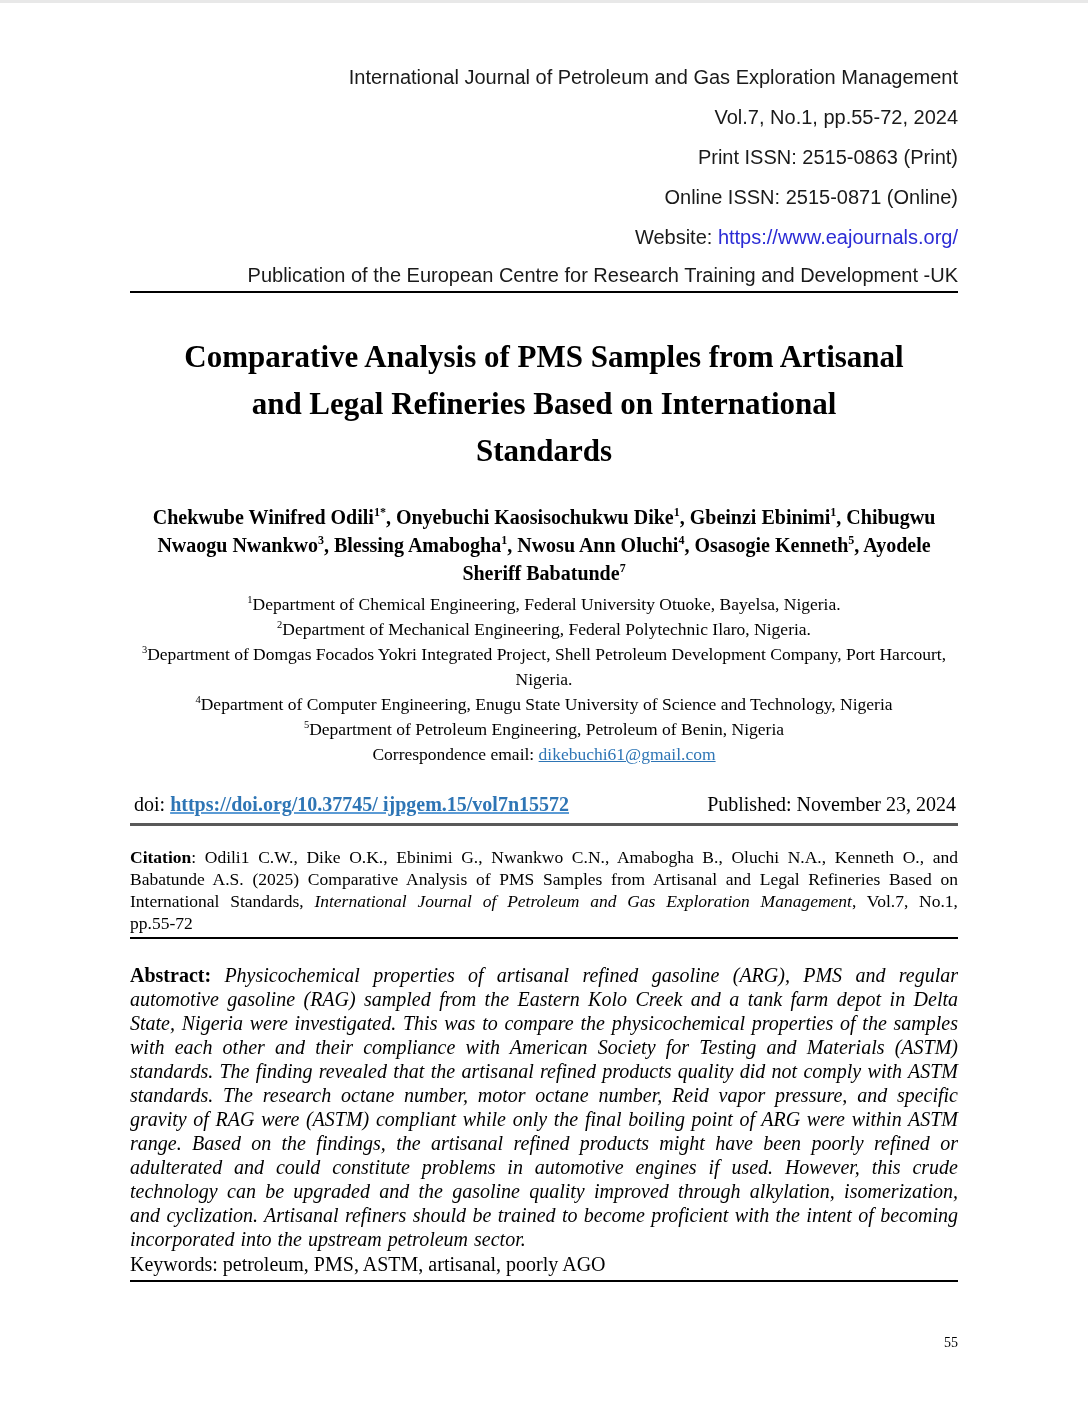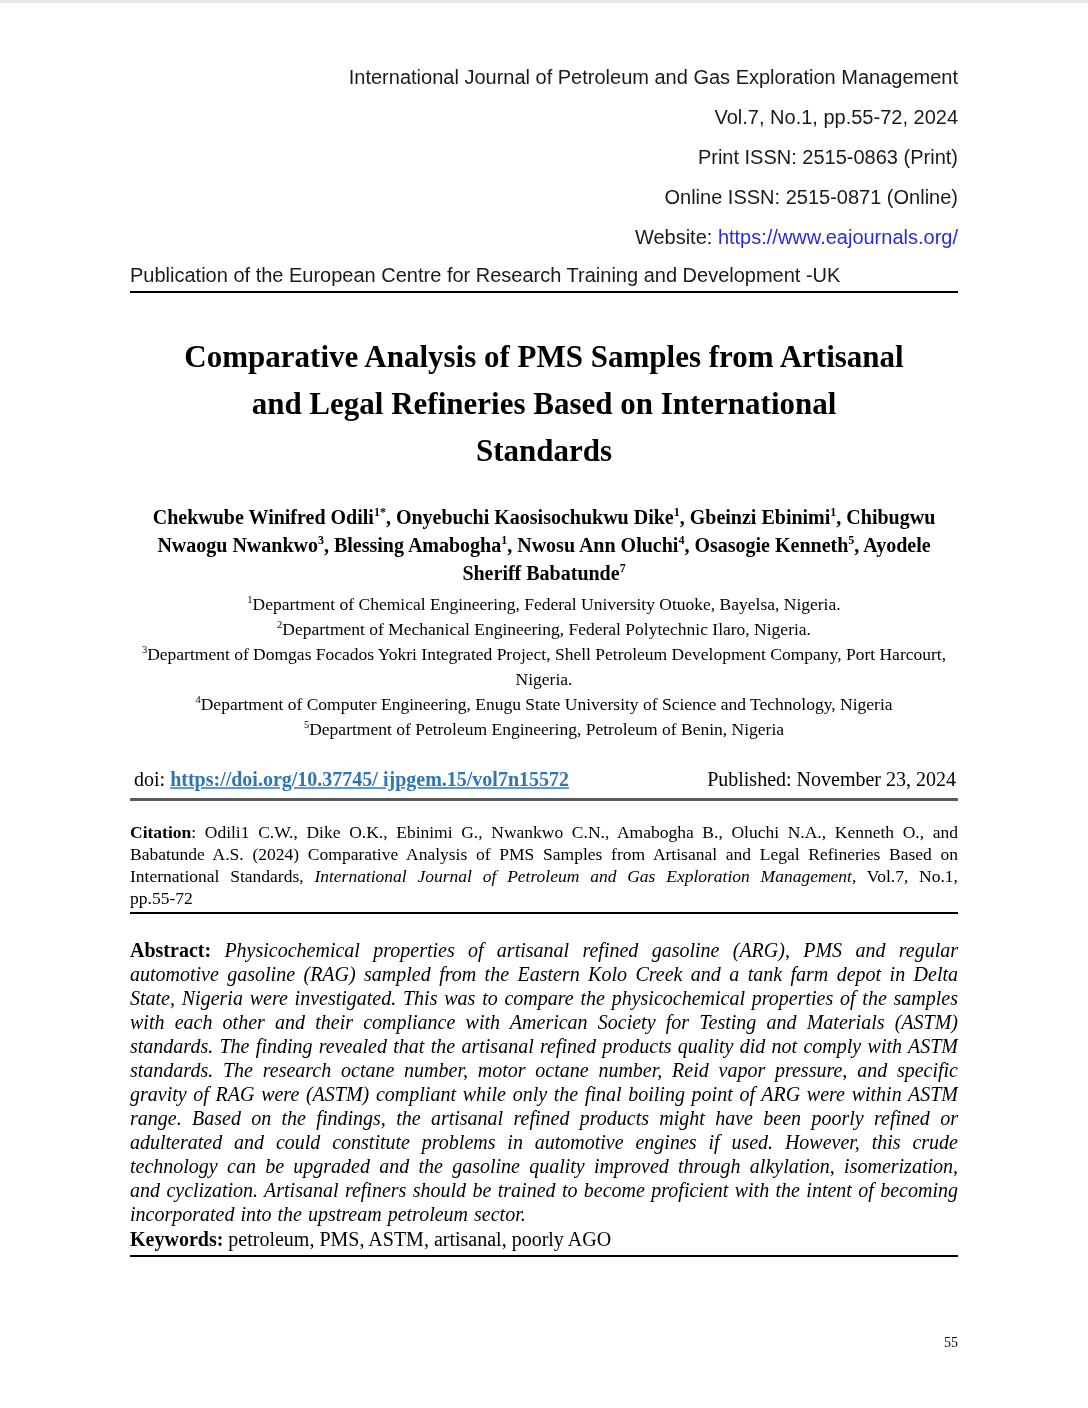--- a/index.html
+++ b/index.html
@@ -21,20 +21,21 @@
     font-size: 20px;
     color: #1a1a1a;
   }
   .h-line { text-align: right; line-height: 40px; white-space: nowrap; }
   .site-link {
     color: var(--website-link, #2b2bd5);
     text-decoration: none;
     cursor: pointer;
   }
   .pub-line {
+    text-align: right;
     line-height: 27px;
     margin-top: 5px;
     padding-bottom: 2px;
     border-bottom: 2px solid #000;
     white-space: nowrap;
   }
   
   .content { margin: 0 130px; }
   .title {
     margin: 40px 0 0 0;
@@ -100,21 +101,21 @@
     word-spacing: 1px;
   }
   .ab-label { font-style: normal; font-weight: bold; }
   .keywords {
     margin: 0;
     font-size: 20px;
     line-height: 27px;
     border-bottom: 2px solid #000;
     padding-bottom: 2px;
   }
-  .keywords b { font-weight: bold; }
+  .keywords b { font-weight: normal; }
   .page-number {
     position: absolute;
     right: 130px;
     top: 1332px;
     font-size: 14px;
   }
 </style>
 </head>
 <body>
 
@@ -138,28 +139,29 @@
     </h1>
 
     <p class="authors"><span><span>Chekwube Winifred Odili</span><sup>1*</sup></span><span><span>, Onyebuchi Kaosisochukwu Dike</span><sup>1</sup></span><span><span>, Gbeinzi Ebinimi</span><sup>1</sup></span><span><span>, Chibugwu Nwaogu Nwankwo</span><sup>3</sup></span><span><span>, Blessing Amabogha</span><sup>1</sup></span><span><span>, Nwosu Ann Oluchi</span><sup>4</sup></span><span><span>, Osasogie Kenneth</span><sup>5</sup></span><span><span>, Ayodele Sheriff Babatunde</span><sup>7</sup></span></p>
 
     <div class="affiliations">
       <div><sup>1</sup><span>Department of Chemical Engineering, Federal University Otuoke, Bayelsa, Nigeria.</span></div>
       <div><sup>2</sup><span>Department of Mechanical Engineering, Federal Polytechnic Ilaro, Nigeria.</span></div>
       <div><sup>3</sup><span>Department of Domgas Focados Yokri Integrated Project, Shell Petroleum Development Company, Port Harcourt, Nigeria.</span></div>
       <div><sup>4</sup><span>Department of Computer Engineering, Enugu State University of Science and Technology, Nigeria</span></div>
       <div><sup>5</sup><span>Department of Petroleum Engineering, Petroleum of Benin, Nigeria</span></div>
+      <div><span>Correspondence email: </span><a class="mail-link" href="#">dikebuchi61@gmail.com</a></div>
     </div>
 
     <div class="doi-row">
       <div><span>doi: </span><a class="doi-link" href="#">https://doi.org/10.37745/ ijpgem.15/vol7n15572</a></div>
       <div>Published: November 23, 2024</div>
     </div>
 
-    <p class="citation"><b>Citation</b><span>: Odili1 C.W., Dike O.K., Ebinimi G., Nwankwo C.N., Amabogha B., Oluchi N.A., Kenneth O., and Babatunde A.S. (2024) Comparative Analysis of PMS Samples from Artisanal and Legal Refineries Based on International Standards, </span><i>International Journal of Petroleum and Gas Exploration Management</i><span>, Vol.7, No.1, pp.55-72</span></p>
+    <p class="citation"><b>Citation</b><span>: Odili1 C.W., Dike O.K., Ebinimi G., Nwankwo C.N., Amabogha B., Oluchi N.A., Kenneth O., and Babatunde A.S. (2025) Comparative Analysis of PMS Samples from Artisanal and Legal Refineries Based on International Standards, </span><i>International Journal of Petroleum and Gas Exploration Management</i><span>, Vol.7, No.1, pp.55-72</span></p>
 
     <p class="abstract"><b class="ab-label">Abstract:</b> <span>Physicochemical properties of artisanal refined gasoline (ARG), PMS and regular automotive gasoline (RAG) sampled from the Eastern Kolo Creek and a tank farm depot in Delta State, Nigeria were investigated. This was to compare the physicochemical properties of the samples with each other and their compliance with American Society for Testing and Materials (ASTM) standards. The finding revealed that the artisanal refined products quality did not comply with ASTM standards. The research octane number, motor octane number, Reid vapor pressure, and specific gravity of RAG were (ASTM) compliant while only the final boiling point of ARG were within ASTM range. Based on the findings, the artisanal refined products might have been poorly refined or adulterated and could constitute problems in automotive engines if used. However, this crude technology can be upgraded and the gasoline quality improved through alkylation, isomerization, and cyclization. Artisanal refiners should be trained to become proficient with the intent of becoming incorporated into the upstream petroleum sector.</span></p>
 
     <p class="keywords"><b>Keywords:</b><span> petroleum, PMS, ASTM, artisanal, poorly AGO</span></p>
 
   </main>
 
   <div class="page-number">55</div>
 
 </div>

